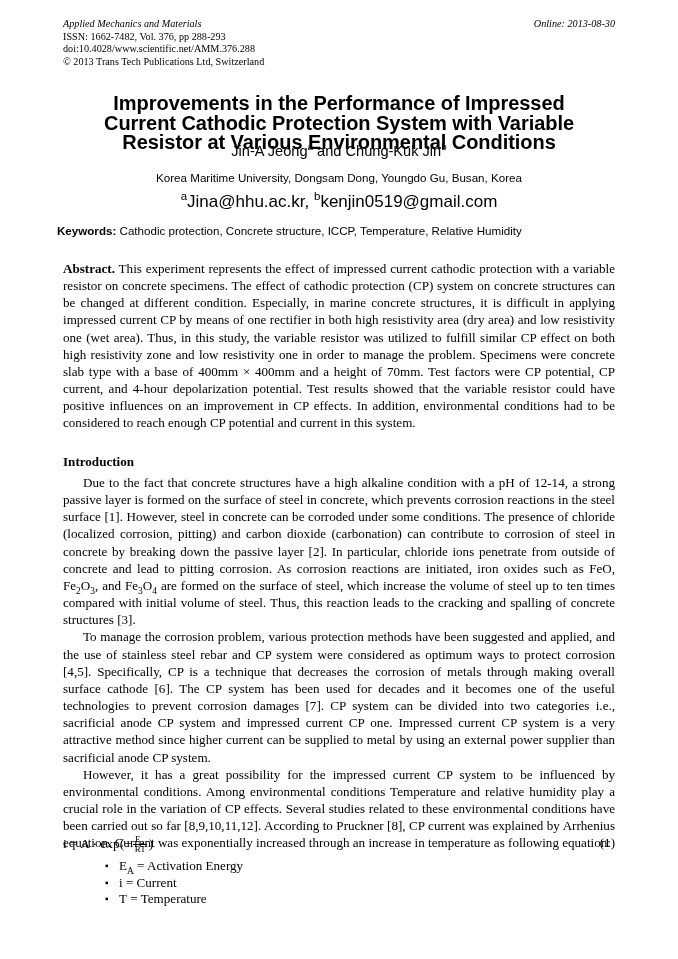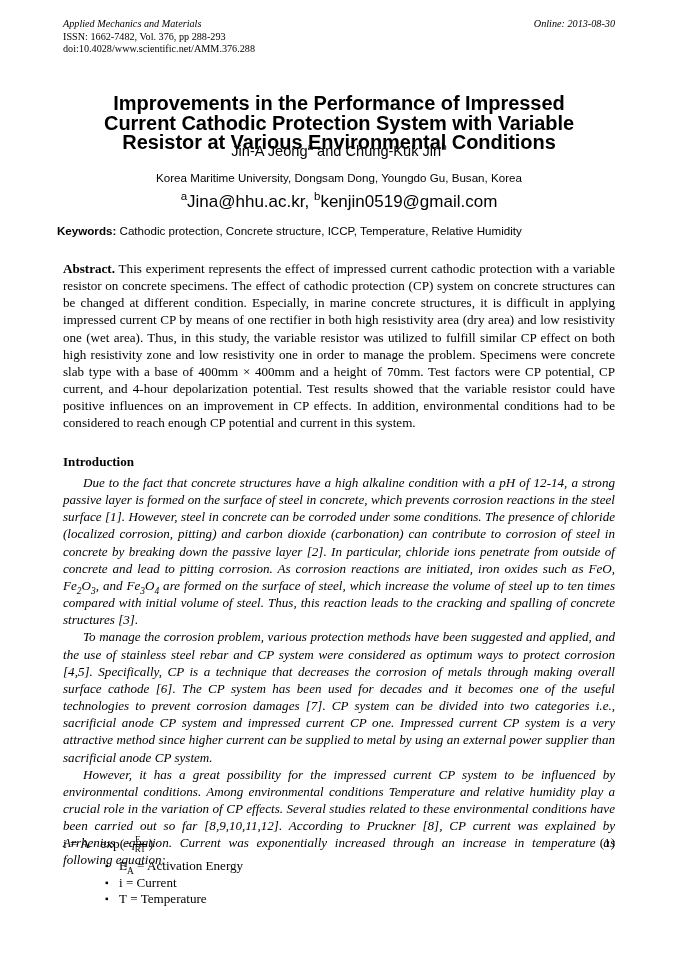--- a/index.html
+++ b/index.html
@@ -149,21 +149,20 @@
 
   .body-text {
     position: absolute;
     left: 63px;
     width: 552px;
     font-family: "Liberation Serif", serif;
     font-size: 13.1px;
     line-height: 17.15px;
     text-align: justify;
     text-justify: inter-word;
-    font-style: italic;
   }
   .body-text p {
     margin: 0;
     text-indent: 20px;
     text-align: justify;
   }
   #intro-body { top: 474px; }
 
   sub.chem {
     font-size: 0.72em;
@@ -243,20 +242,21 @@
 
 <div class="page">
 
   <div class="journal-header">
     <div class="journal-header-row">
       <span class="jh-left">Applied Mechanics and Materials</span>
       <span class="jh-right">Online: 2013-08-30</span>
     </div>
     <span class="jh-line">ISSN: 1662-7482, Vol. 376, pp 288-293</span>
     <span class="jh-line">doi:10.4028/www.scientific.net/AMM.376.288</span>
+    <span class="jh-line">© 2013 Trans Tech Publications Ltd, Switzerland</span>
   </div>
 
   <div class="title-block">
     <h1 class="paper-title">Improvements in the Performance of Impressed Current Cathodic Protection System with Variable Resistor at Various Environmental Conditions</h1>
   </div>
 
   <div class="author-block">
     <p class="authors"><span>Jin-A Jeong</span><sup class="mark">a</sup><span> and Chung-Kuk Jin</span><sup class="mark">b</sup></p>
     <p class="affiliation">Korea Maritime University, Dongsam Dong, Youngdo Gu, Busan, Korea</p>
     <p class="emails"><sup class="mark">a</sup><span>Jina@hhu.ac.kr, </span><sup class="mark">b</sup><span>kenjin0519@gmail.com</span></p>

